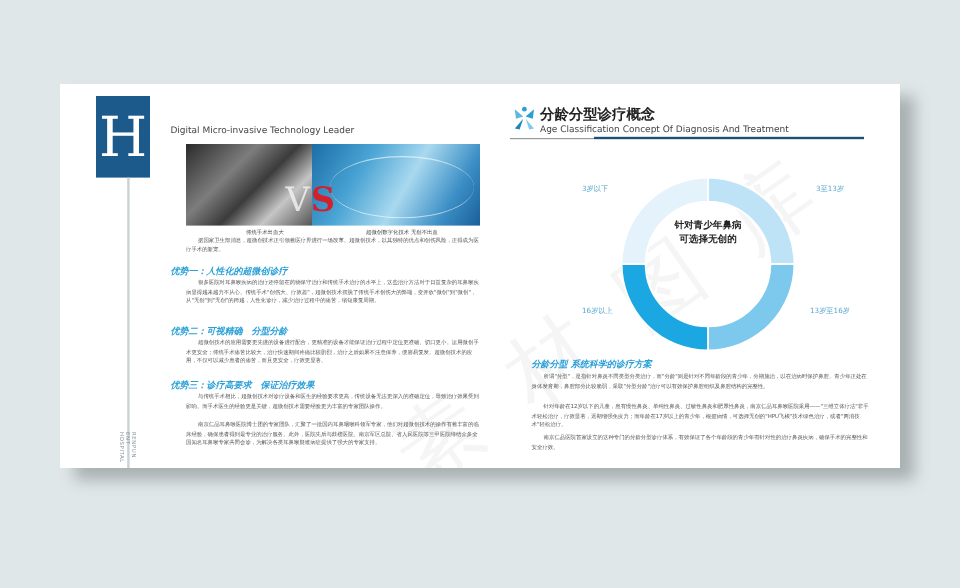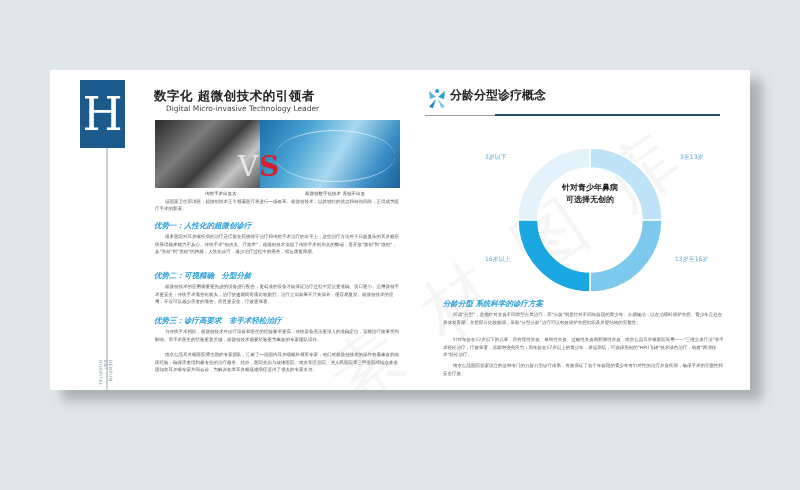--- a/index.html
+++ b/index.html
@@ -29,40 +29,40 @@
     font-family:"DejaVu Serif", serif; font-size:46px; line-height:68px; text-align:center;
   }
   .h-line {
     position:absolute; left:56px; top:78px; width:2px; height:248px; background:#c9d3d6;
   }
   .spine-text {
     position:absolute; left:48px; top:290px; font-size:4.5px; color:#8a979b;
     writing-mode:vertical-rl; letter-spacing:.5px;
   }
   .l-title { position:absolute; left:104px; top:18px; font-size:12.5px; font-weight:bold; color:#222; letter-spacing:.5px; }
-  .l-sub { position:absolute; left:116px; top:34px; font-size:7.5px; color:#444; }
+  .l-sub { position:absolute; left:92px; top:34px; font-size:7.5px; color:#444; }
   .photo-l {
     position:absolute; left:105px; top:50px; width:105px; height:68px;
     background:linear-gradient(135deg,#2a2a2a 0%,#7d7d7d 35%,#3b3b3b 55%,#c5c5c5 75%,#555 100%);
   }
   .photo-r {
     position:absolute; left:210px; top:50px; width:140px; height:68px;
     background:linear-gradient(120deg,#1b6ea8 0%,#4aa4d4 30%,#a9d9ef 55%,#3c8fc6 80%,#1a5f99 100%);
   }
   .vs-v { position:absolute; left:188px; top:80px; font-family:"DejaVu Serif",serif; font-size:28px; color:#f0f0f0; opacity:.85; }
   .vs-s { position:absolute; left:209px; top:80px; font-family:"DejaVu Serif",serif; font-size:28px; color:#d4202a; font-weight:bold; }
   .wave {
     position:absolute; left:225px; top:60px; width:120px; height:50px;
     border-top:1px solid rgba(255,255,255,.6); border-bottom:1px solid rgba(255,255,255,.6);
     border-radius:50%;
   }
   .cap-l { position:absolute; left:155px; top:121px; font-size:4.5px; color:#444; }
   .cap-r { position:absolute; left:255px; top:121px; font-size:4.5px; color:#444; }
   .intro { position:absolute; left:105px; top:128px; width:245px; font-size:4.5px; color:#555; line-height:7px; text-indent:10px; }
-  .sec-h { position:absolute; left:104px; font-size:7.5px; font-weight:bold; color:#2aa0d8; font-style:italic; }
+  .sec-h { position:absolute; left:92px; font-size:7.5px; font-weight:bold; color:#2aa0d8; font-style:italic; }
   .para { position:absolute; left:105px; width:245px; font-size:4.5px; color:#555; line-height:7.5px; text-indent:10px; }
 
   
   .logo { position:absolute; left:376px; top:17px; width:22px; height:22px; }
   .r-title { position:absolute; left:400px; top:17px; font-size:12px; font-weight:bold; color:#222;text-align:center; }
   .r-sub { position:absolute; left:400px; top:33px; font-size:7.5px; color:#444; }
   .r-rule-grey { position:absolute; left:375px; top:45px; width:70px; height:1px; background:#999; }
   .r-rule-blue { position:absolute; left:445px; top:44px; width:225px; height:2px; background:#1e4f74; }
   .donut { position:absolute; left:458px; top:68px; }
   .donut-center {
@@ -78,52 +78,52 @@
 
 <div class="shadow"></div>
 
 <div class="brochure">
   <div class="watermark">素 材 图 库</div>
 
   <div class="h-block">H</div>
   <div class="h-line"></div>
   <div class="spine-text">RENPUN ENT HOSPITAL</div>
 
-  <div class="l-title">数字化 超微创技术的引领者</div>
   <div class="l-sub">Digital Micro-invasive Technology Leader</div>
 
   <div class="photo-l"></div>
   <div class="photo-r">
   </div>
   <div class="wave"></div>
   <div class="vs-v">V</div>
   <div class="vs-s">S</div>
 
   <div class="cap-l">传统手术出血大</div>
   <div class="cap-r">超微创数字化技术 无创不出血</div>
   <div class="intro">据国家卫生部消息，超微创技术正引领着医疗界进行一场改革。超微创技术，以其独特的优点和创伤风险，正得成为医疗手术的新宠。</div>
 
   <div class="sec-h" style="top:151px">优势一：人性化的超微创诊疗</div>
   <div class="para" style="top:163px">很多医院对耳鼻喉疾病的治疗还停留在药物保守治疗和传统手术治疗的水平上，这些治疗方法对于日益复杂的耳鼻喉疾病显得越来越力不从心。传统手术"创伤大、疗效差"，超微创技术摆脱了传统手术创伤大的弊端，变开放"微创"到"微创"，从"无创"到"无创"的跨越，人性化诊疗，减少治疗过程中的痛苦，缩短康复周期。</div>
 
   <div class="sec-h" style="top:201px">优势二：可视精确　分型分龄</div>
   <div class="para" style="top:213px">超微创技术的应用需要更先进的设备进行配合，更精准的设备才能保证治疗过程中定位更准确、切口更小。运用微创手术更安全；传统手术痛苦比较大，治疗快速期间疼痛比较剧烈，治疗之后如果不注意保养，便容易复发。超微创技术的应用，不仅可以减少患者的痛苦，而且更安全，疗效更显著。</div>
 
-  <div class="sec-h" style="top:246px">优势三：诊疗高要求　非手术轻松治疗</div>
+  <div class="sec-h" style="top:246px">优势三：诊疗高要求　保证治疗效果</div>
   <div class="para" style="top:258px">与传统手术相比，超微创技术对诊疗设备和医生的经验要求更高，传统设备无法更深入的准确定位，导致治疗效果受到影响。而手术医生的经验更是关键，超微创技术需要经验更为丰富的专家团队操作。</div>
   <div class="para" style="top:281px">南京仁品耳鼻喉医院博士团的专家团队，汇聚了一批国内耳鼻咽喉科领军专家，他们对超微创技术的操作有着丰富的临床经验，确保患者得到最专业的治疗服务。此外，医院先后与鼓楼医院、南京军区总院、省人民医院等三甲医院缔结众多全国知名耳鼻喉专家共同会诊，为解决各类耳鼻喉疑难病症提供了强大的专家支持。</div>
 
   <svg class="logo" viewBox="0 0 22 22">
     <circle cx="11" cy="4" r="2" fill="#2aa0d8"></circle>
     <path d="M3 4 L10 10 L4 12 Z" fill="#5cb8de"></path>
     <path d="M19 4 L12 10 L18 12 Z" fill="#2a9fd0"></path>
     <path d="M3 20 L10 12 L7 21 Z" fill="#1c86b8"></path>
     <path d="M19 20 L12 12 L15 21 Z" fill="#7ccbe8"></path>
   </svg>
   <div class="r-title">分龄分型诊疗概念</div>
+  <div class="r-sub">Age Classification Concept Of Diagnosis And Treatment</div>
   <div class="r-rule-grey"></div>
   <div class="r-rule-blue"></div>
 
   <svg class="donut" width="164" height="164" viewBox="0 0 164 164">
 
     <path d="M82 10 A72 72 0 0 0 10 82 L30 82 A52 52 0 0 1 82 30 Z" fill="#e3f2fb" stroke="#fff" stroke-width="1.5"></path>
     <path d="M82 10 A72 72 0 0 1 154 82 L134 82 A52 52 0 0 0 82 30 Z" fill="#bfe3f6" stroke="#fff" stroke-width="1.5"></path>
     <path d="M154 82 A72 72 0 0 1 82 154 L82 134 A52 52 0 0 0 134 82 Z" fill="#7dc9ee" stroke="#fff" stroke-width="1.5"></path>
     <path d="M82 154 A72 72 0 0 1 10 82 L30 82 A52 52 0 0 0 82 134 Z" fill="#1ba8e2" stroke="#fff" stroke-width="1.5"></path>
   </svg>

